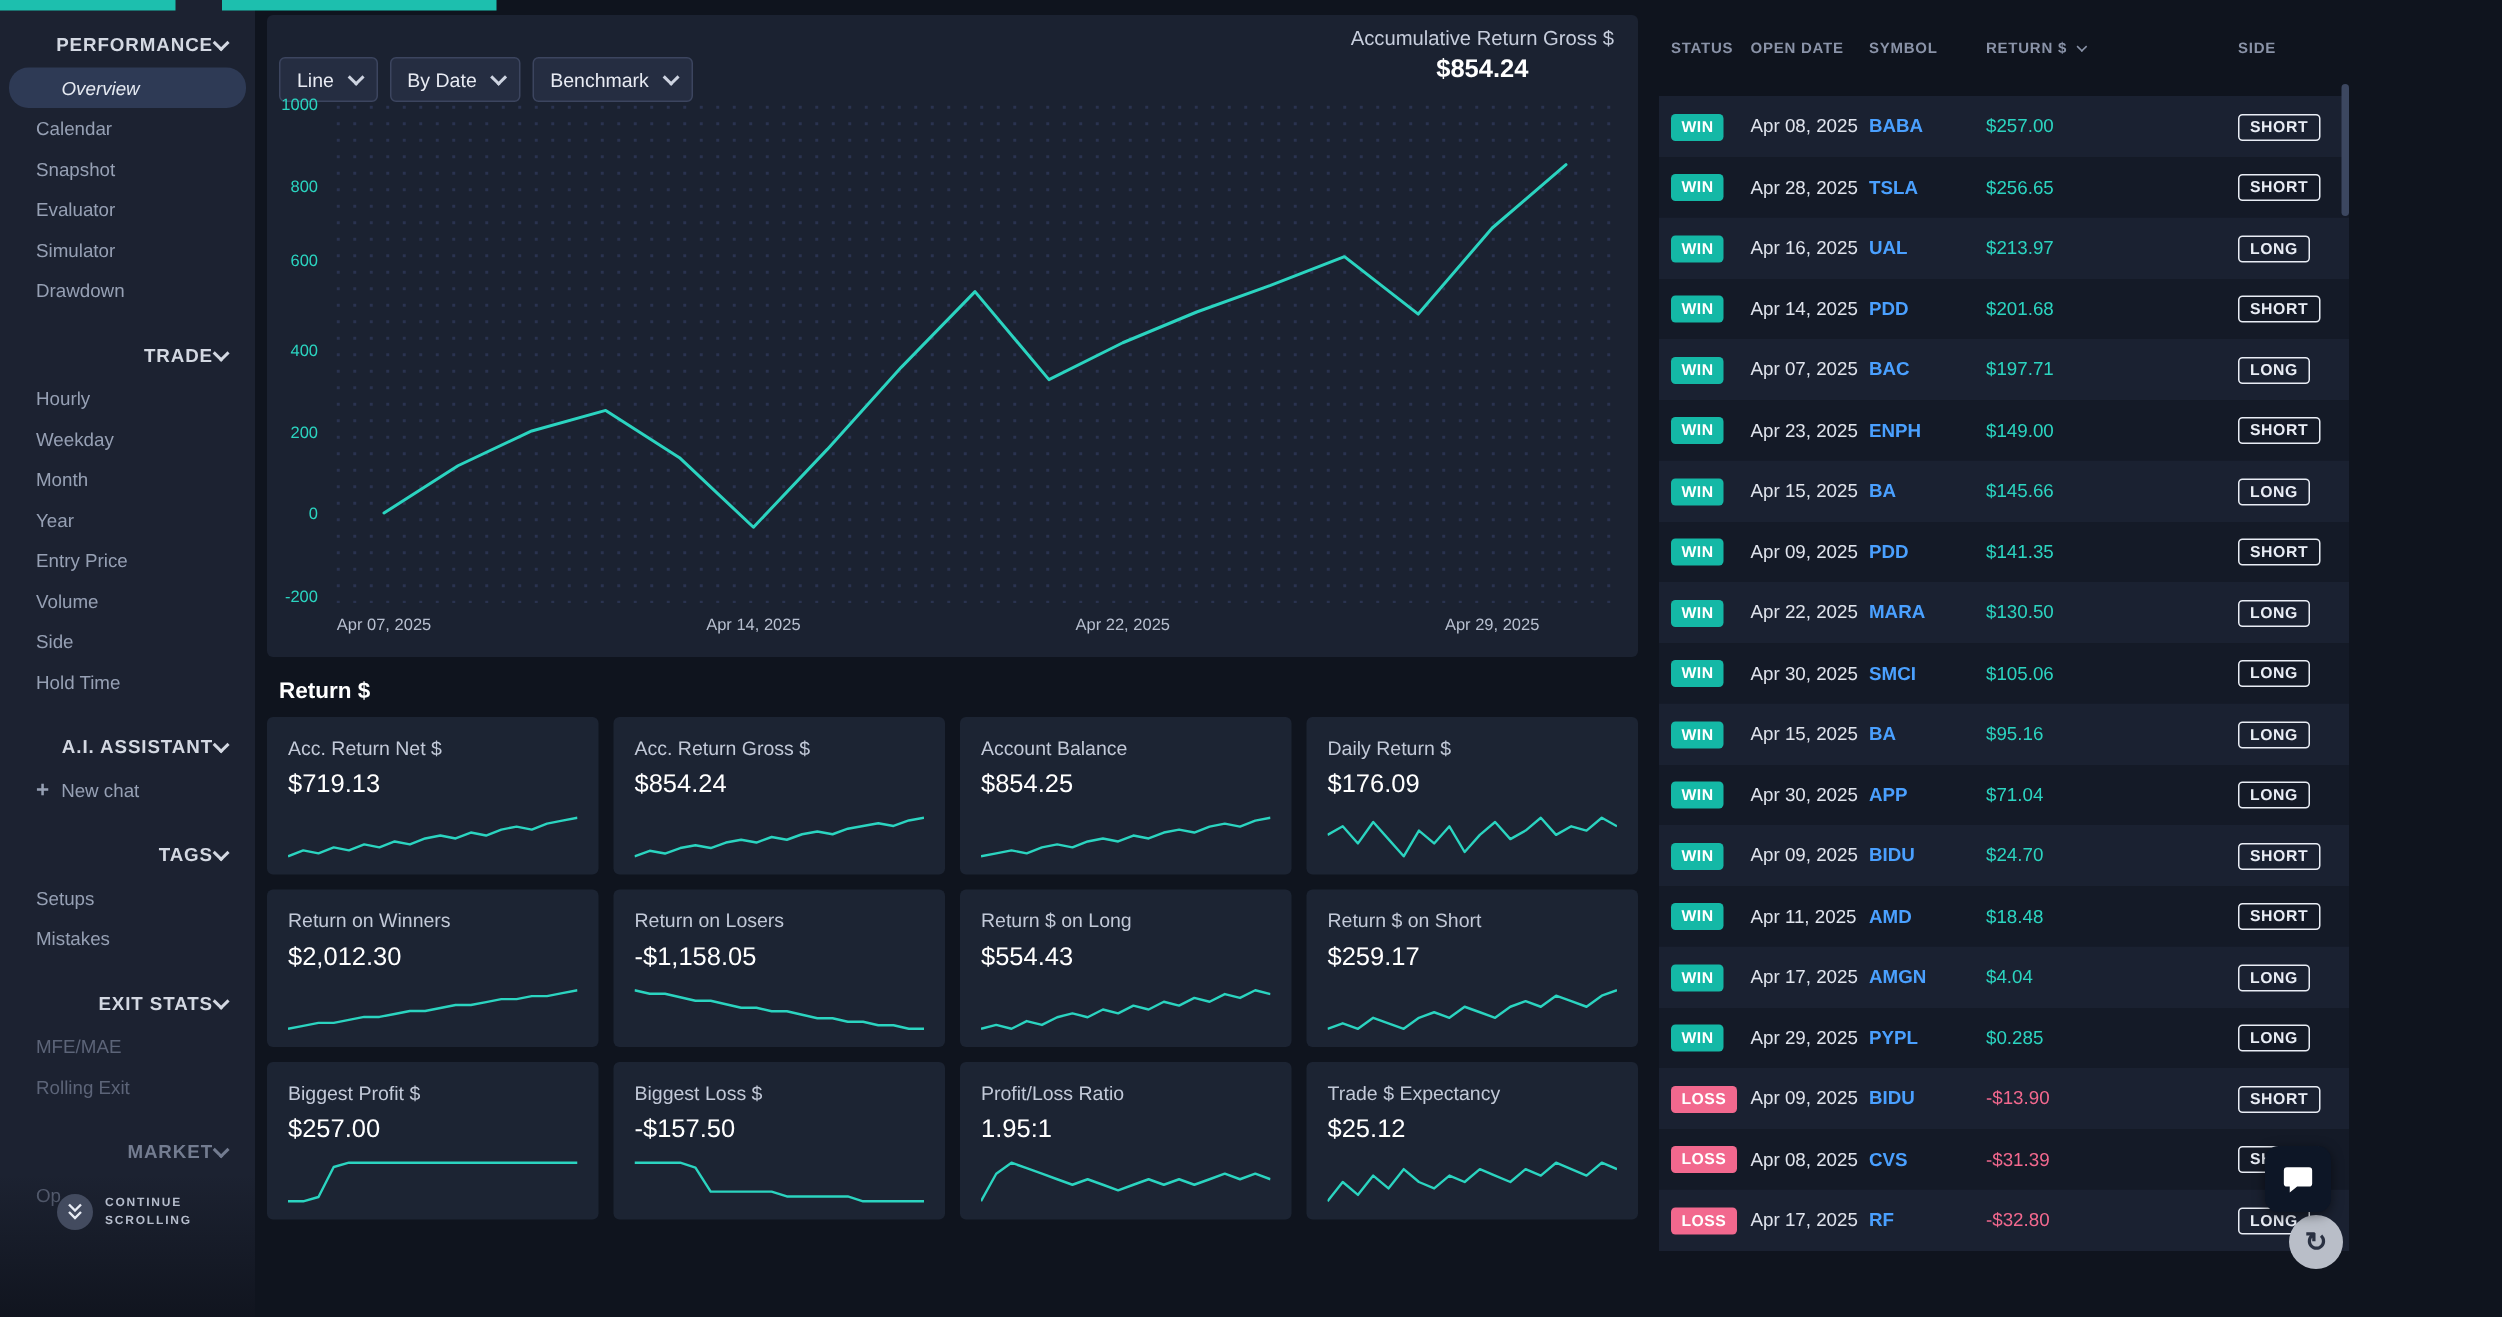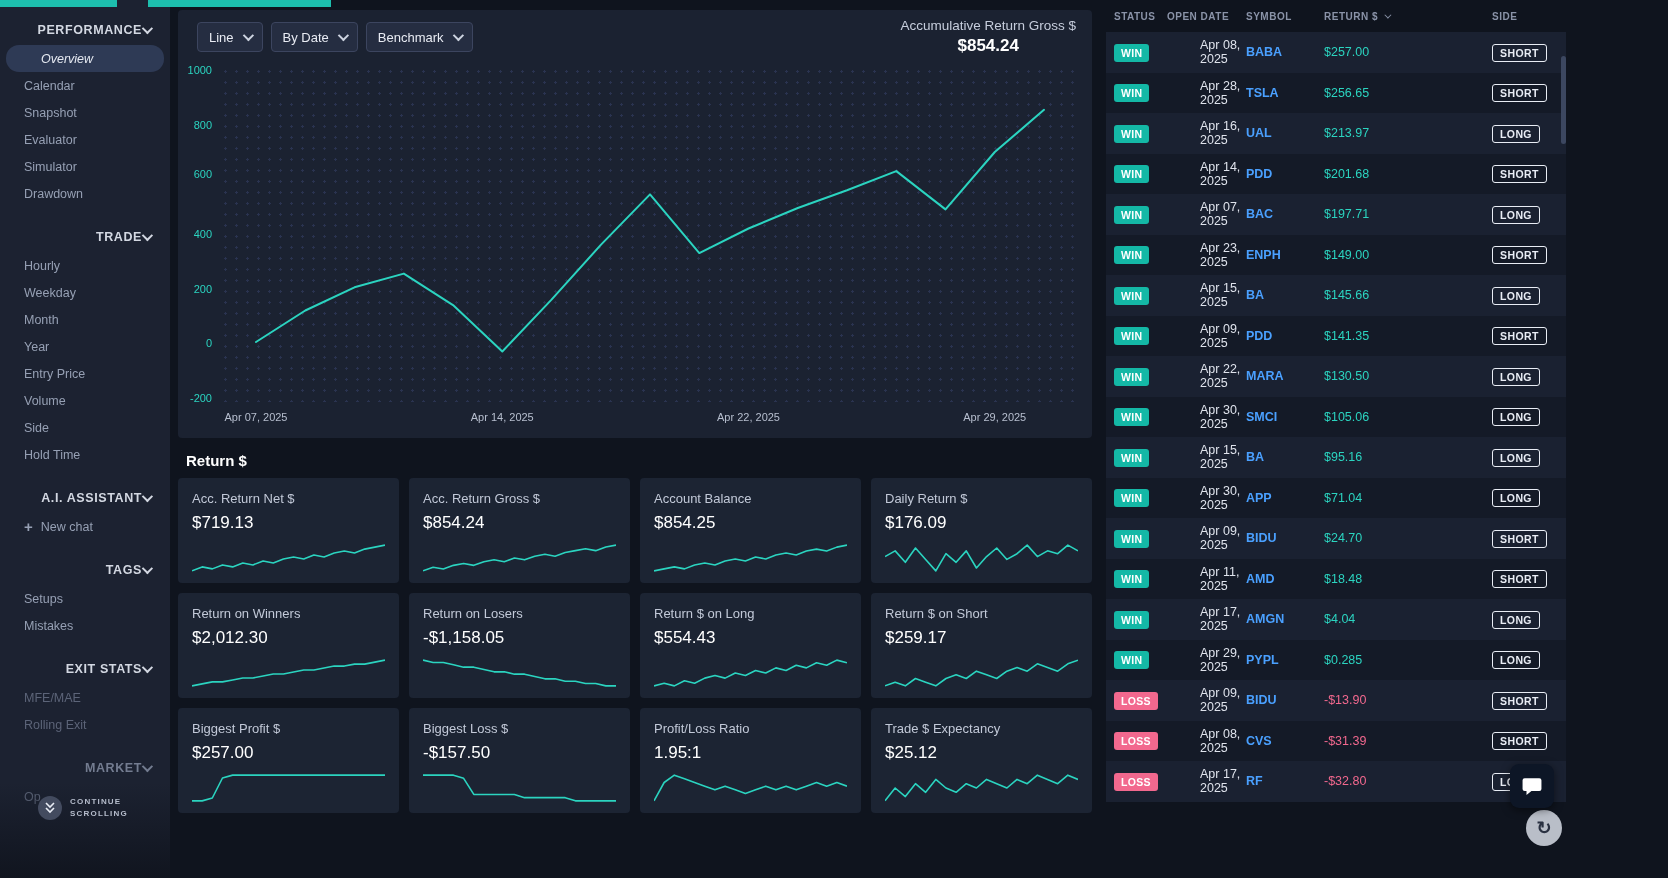--- a/index.html
+++ b/index.html
@@ -22,21 +22,21 @@
   .side-item.selected { background:#2e3a55; color:#e6eaf2; border-radius:13px; margin:0 6px; padding-left:35px;font-style:italic; }
   .side-item.dimmed { color:#5c6478; }
   .plus-icon { font-size:15px; margin-right:8px; font-weight:700; }
   .sidebar-fade { position:absolute; left:0; bottom:0; width:170px; height:95px; background:linear-gradient(to bottom, rgba(28,34,49,0), rgba(16,20,30,.95)); pointer-events:none; }
   .continue-scroll { position:absolute; left:38px; bottom:58px; display:flex; align-items:center; gap:8px; z-index:4; cursor:pointer; }
   .cs-circle { width:24px; height:24px; border-radius:50%; background:#434b5f; display:flex; align-items:center; justify-content:center; }
   .cs-text { font-size:8px; letter-spacing:1.2px; color:#b6bdcc; font-weight:700; line-height:1.5; }
 
   
   .chart-panel { position:absolute; left:178px; top:10px; width:914px; height:428px; background:#1b2231; border-radius:4px; }
-  .controls { position:absolute; left:8px; top:12px; display:flex; gap:8px;margin-left:11px; }
+  .controls { position:absolute; left:8px; top:28px; display:flex; gap:8px; }
   .ctrl-btn { height:30px; background:#252d41; border:1px solid #3c455f; border-radius:4px; color:#e8ebf3; font-size:13px; display:flex; align-items:center; gap:9px; padding:0 11px; cursor:pointer; }
   .ctrl-btn .chev { border-width:2px; color:#cdd3e0; }
   .metric { position:absolute; right:16px; top:8px; text-align:center; }
   .metric-label { color:#c6cddc; font-size:13.5px; }
   .metric-value { color:#ffffff; font-size:17px; font-weight:700; margin-top:3px; }
   .plot-wrap { position:absolute; left:10px; top:56px; width:892px; height:336px; }
   .yaxis { position:absolute; left:0; top:0; width:28px; height:336px; }
   .ylab { position:absolute; right:4px; transform:translateY(-50%); color:#2bd4c0; font-size:11px; }
   .plot { position:absolute; left:32px; top:0; width:860px; height:336px; background-image:radial-gradient(circle, #2a3350 1px, transparent 1.3px); background-size:11px 11px; overflow:visible; }
   .plot svg { position:absolute; left:0; top:0; }
@@ -45,26 +45,26 @@
   
   .section-title { position:absolute; left:186px; top:452px; color:#ffffff; font-size:15px; font-weight:700; }
   .cards { position:absolute; left:178px; top:478px; width:914px; display:grid; grid-template-columns:repeat(4,1fr); gap:10px; }
   .card { background:#1c2433; border-radius:4px; height:105px; padding:13px 14px; position:relative; }
   .card-title { color:#c2c9d8; font-size:13px; }
   .card-value { color:#ffffff; font-size:17px; font-weight:400; margin-top:7px; }
   .card svg { position:absolute; left:14px; bottom:10px; width:calc(100% - 28px); height:30px; }
 
   
   .trades { position:absolute; left:1106px; top:0; width:460px; height:878px; }
-  .trades-header { display:grid; grid-template-columns:53px 79px 78px 168px 1fr; padding:5px 8px; height:32px; align-items:center; }
+  .trades-header { display:grid; grid-template-columns:53px 79px 78px 168px 1fr; padding:5px 8px; height:64px; align-items:center; }
   .th { display:flex; align-items:center; gap:6px; color:#8a93a8; font-size:10px; font-weight:700; letter-spacing:.5px; cursor:pointer; }
   .trow { display:grid; grid-template-columns:53px 79px 78px 168px 1fr; padding:0 8px; height:40.5px; align-items:center; cursor:pointer; }
   .trow.even { background:#1a2131; }
   .trow.odd  { background:#141a27; }
-  .cell-date { color:#dfe3ec; font-size:12.5px;margin-left:33px; }
+  .cell-date { color:#dfe3ec; font-size:12.5px; }
   .cell-symbol { color:#4aa0ff; font-size:12.5px; font-weight:700; cursor:pointer; }
   .cell-return { font-size:12.5px; }
   .cell-return.pos { color:#2bd4c0; }
   .cell-return.neg { color:#f2688e; }
   .badge-status { display:inline-block; color:#ffffff; font-size:10.5px; font-weight:700; padding:3px 7px; border-radius:3px; letter-spacing:.3px; }
   .badge-status.win { background:#14b8a6; }
   .badge-status.loss { background:#f2688e; }
   .badge-side { display:inline-block; border:1.5px solid #e9edf5; color:#e9edf5; font-size:10.5px; font-weight:700; padding:2px 7px; border-radius:3px; letter-spacing:.4px; background:transparent; }
   .scroll-thumb { position:absolute; right:0; top:56px; width:5px; height:88px; background:#3c4760; border-radius:3px; cursor:pointer; }
 

